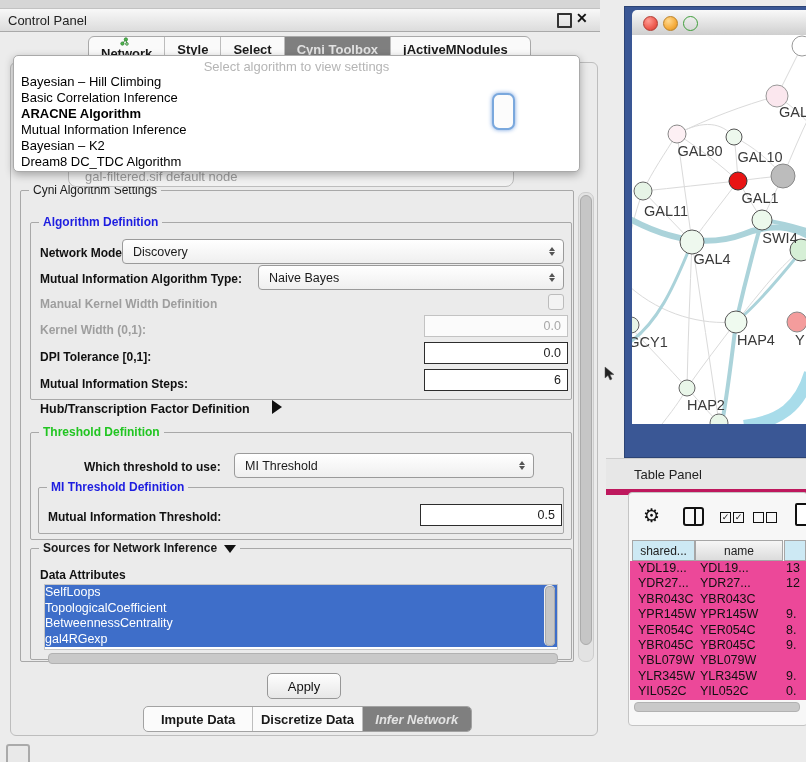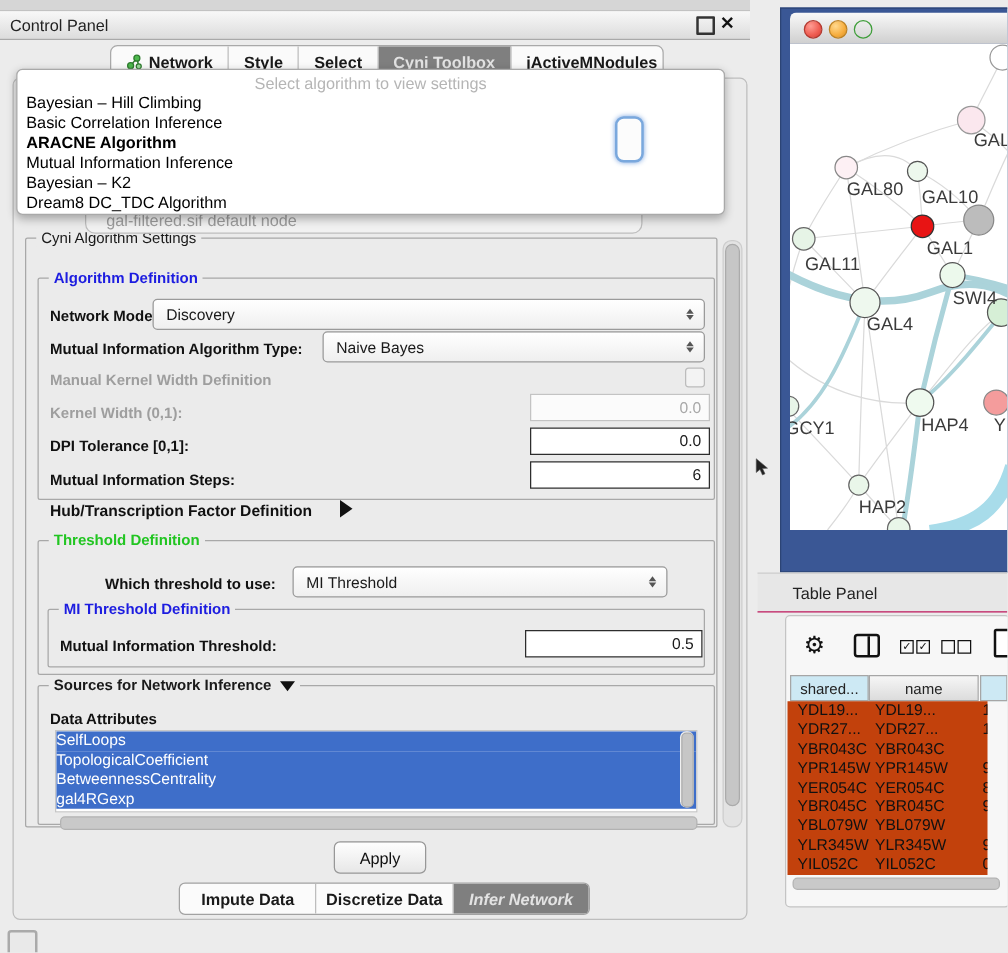--- a/index.html
+++ b/index.html
@@ -11,21 +11,21 @@
   .titlebar{left:0;top:9px;width:600px;height:22px;background:linear-gradient(#f8f8f8,#dcdcdc);
             border-bottom:1px solid #a9a9a9;display:flex;align-items:center;}
   .titlebar .t{font-size:13px;color:#222;margin-left:8px;}
   .float-ic{left:557px;top:13px;width:11px;height:11px;border:2px solid #333;border-radius:1px;}
   .close-ic{left:576px;top:10px;font-size:14px;font-weight:bold;color:#111;}
   .panelbox{left:10px;top:62px;width:586px;height:672px;border:1px solid #bdbdbd;border-radius:6px;background:#ebebeb;}
   
   .tabbar{left:88px;top:36px;width:441px;height:24px;border:1px solid #a9a9a9;border-radius:6px;
           background:#fafafa;display:flex;align-items:stretch;overflow:hidden;}
   .tab{display:flex;align-items:center;justify-content:center;font-size:13px;font-weight:bold;
-       color:#1a1a1a;border-right:1px solid #bdbdbd;padding:0 12px;white-space:nowrap;}
+       color:#1a1a1a;border-right:1px solid #bdbdbd;padding:0 12px;white-space:nowrap;flex-direction:column;}
   .tab:last-child{border-right:none;}
   .tab.sel{background:#7f7f7f;color:#e3e3e3;}
   .net-ic{width:13px;height:13px;margin-right:5px;}
   
   .group{border:1px solid #a8a8a8;border-radius:2px;background:transparent;}
   .gtitle{position:absolute;top:-8px;left:8px;background:#ebebeb;padding:0 4px;font-size:12px;white-space:nowrap;}
   .gtitle.blue{color:#1d1de0;font-weight:bold;}
   .gtitle.green{color:#21c521;font-weight:bold;}
   .lbl{font-size:12px;font-weight:bold;color:#111;white-space:nowrap;}
   .lbl.dis{color:#9e9e9e;}
@@ -63,21 +63,21 @@
             background:#fcfcfc;box-shadow:0 0 4px rgba(100,150,220,.9);z-index:60;}
   
   .netwin{left:624px;top:6px;width:182px;height:450px;background:#3a5795;border:1px solid #2c4475;}
   .wtitle{left:632px;top:10px;width:174px;height:25px;background:linear-gradient(#f9f9f9,#cfcfcf);
           border-bottom:1px solid #939393;border-top-left-radius:5px;}
   .light{position:absolute;top:6px;width:13px;height:13px;border-radius:50%;}
   .canvas{left:632px;top:35px;width:174px;height:389px;background:#fff;overflow:hidden;}
   .cursor{left:604px;top:366px;z-index:70;}
   
   .tp-title{left:606px;top:458px;width:200px;height:30px;background:#e7e7e7;border-top:1px solid #cdcdcd;
-            border-bottom:1px solid #be185d;display:flex;align-items:center;}
+            border-bottom:6px solid #be185d;display:flex;align-items:center;}
   .tp-title span{font-size:13px;color:#222;margin-left:28px;}
   .tp-box{left:628px;top:492px;width:178px;height:232px;background:#f7f7f7;border:1px solid #c4c4c4;
           border-radius:4px;overflow:hidden;}
   .tb-ic{position:absolute;color:#111;}
   .colsplit{width:17px;height:15px;border:2.5px solid #111;border-radius:3px;}
   .colsplit i{position:absolute;left:50%;top:0;width:2.5px;height:100%;background:#111;}
   .cbx{position:absolute;width:9px;height:9px;border:1.5px solid #111;font-size:9px;line-height:8px;text-align:center;color:#111;}
   .docic{position:absolute;width:14px;height:19px;border:2px solid #111;border-radius:2px;background:#fff;}
   .th{position:absolute;top:540px;height:21px;border:1px solid #a6a6a6;display:flex;align-items:center;
       justify-content:center;font-size:12px;color:#222;box-sizing:border-box;}
@@ -317,21 +317,21 @@
       </span>
     <span class="cbx" style="left:91px;top:19px;">✓</span>
     <span class="cbx" style="left:104px;top:19px;">✓</span>
     <span class="cbx" style="left:124px;top:19px;"></span>
     <span class="cbx" style="left:137px;top:19px;"></span>
     <span class="docic" style="left:166px;top:10px;"></span>
   </div>
   <div class="th hl" style="left:632px;width:63px;">shared...</div>
   <div class="th plain" style="left:695px;width:88px;">name</div>
   <div class="th hl" style="left:784px;width:22px;"></div>
-  <div class="abs" style="left:630px;top:561px;width:160px;height:139px;background:#c2410c;overflow:hidden;" id="table-rows">
+  <div class="abs" style="left:630px;top:561px;width:176px;height:139px;background:#ec4899;overflow:hidden;" id="table-rows">
       <div class="trow" style="top: 0px; left: 0px;">
         <span style="left: 8px;">YDL19...</span>
         <span style="left: 70px;">YDL19...</span>
         <span style="left: 156px;">13</span>
       </div>
       <div class="trow" style="top: 15.4px; left: 0px;">
         <span style="left: 8px;">YDR27...</span>
         <span style="left: 70px;">YDR27...</span>
         <span style="left: 156px;">12</span>
       </div>

